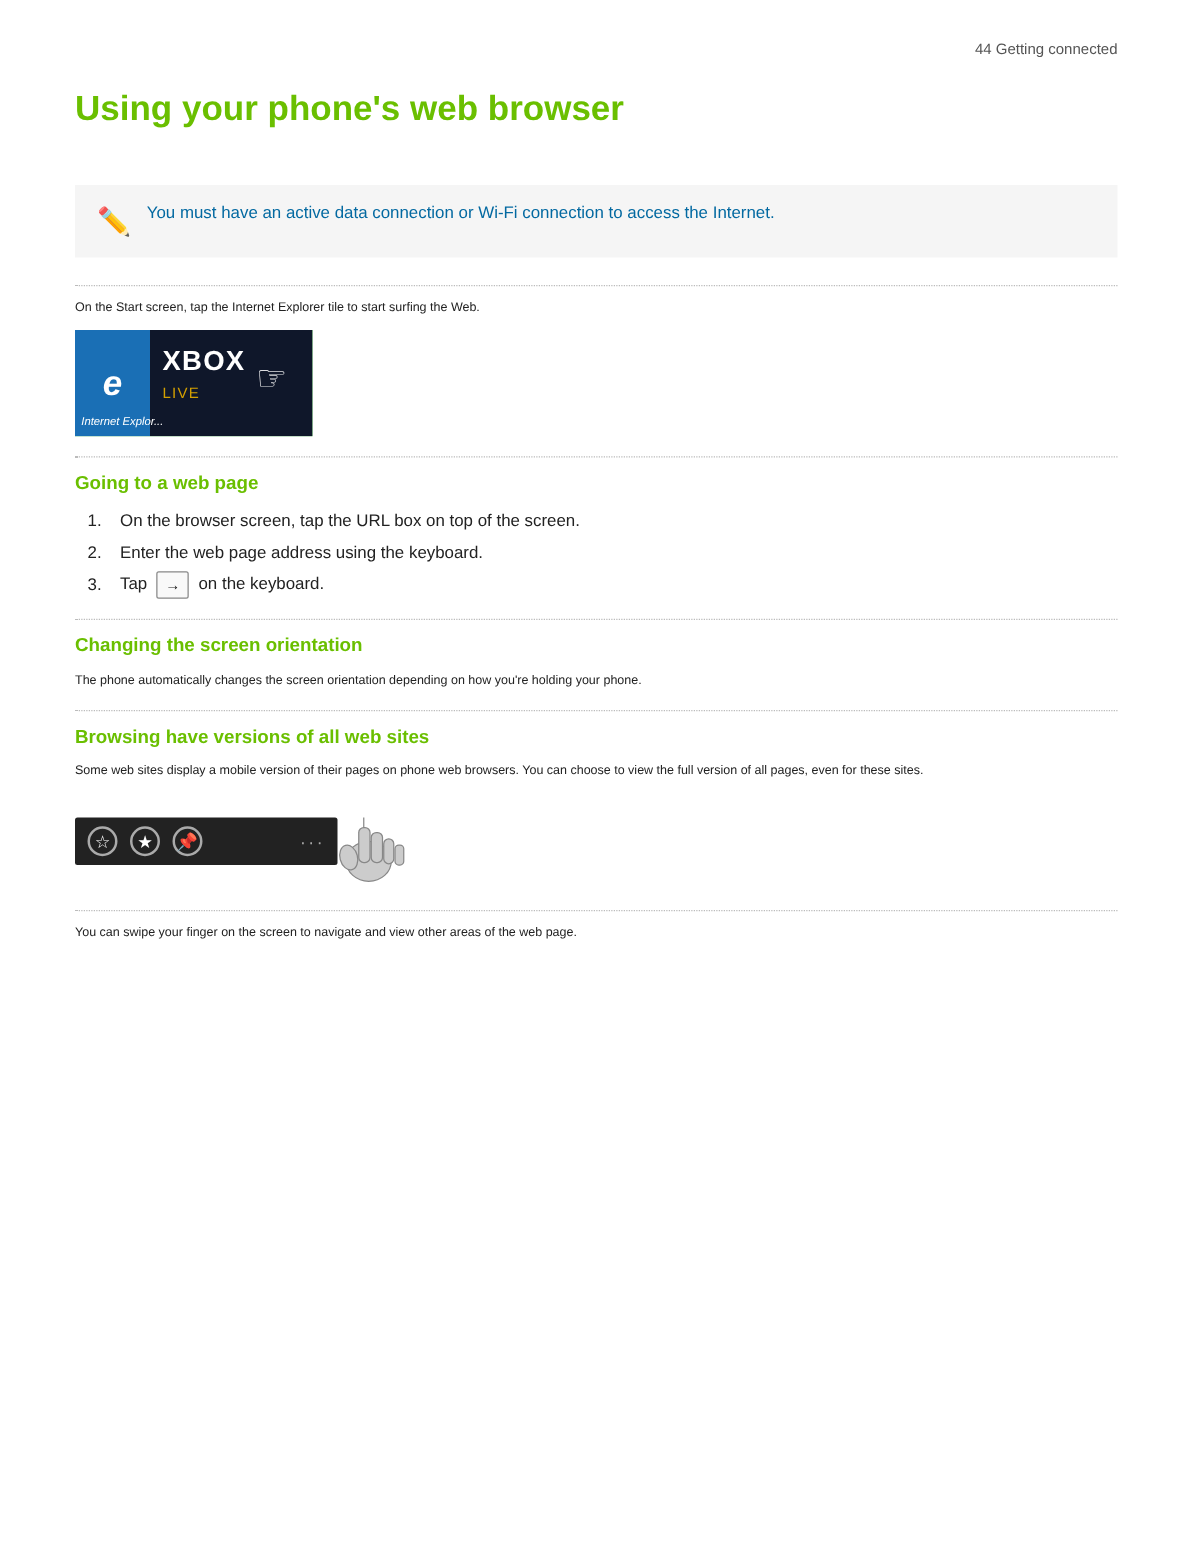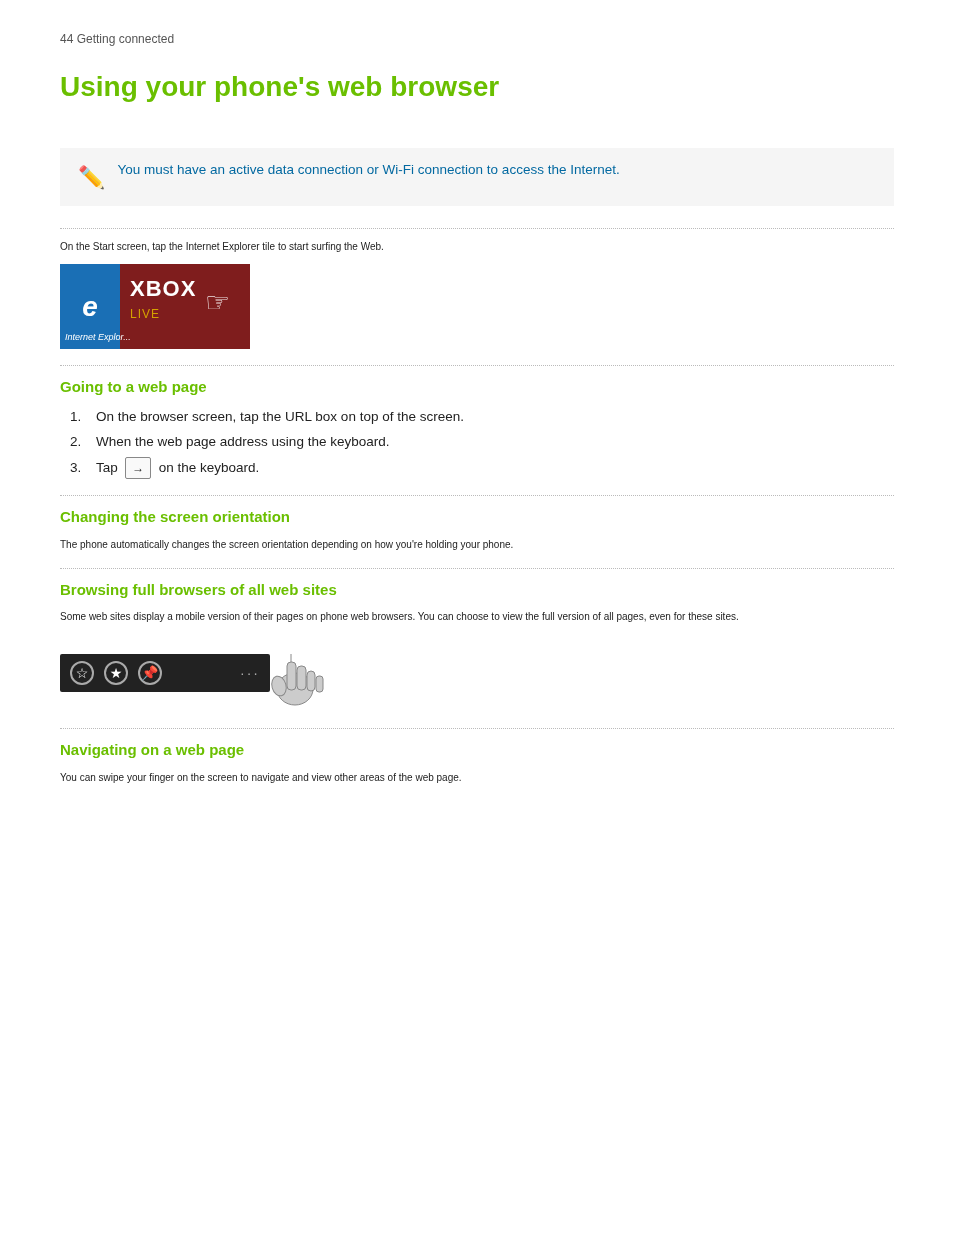--- a/index.html
+++ b/index.html
@@ -10,20 +10,21 @@
       width: 954px;
       min-height: 1235px;
       padding: 30px 60px 60px 60px;
       font-size: 14px;
       line-height: 1.5;
     }
     .page-number-line {
       font-size: 12px;
       color: #555;
       margin-bottom: 18px;
+      text-align: right;
     }
     .page-title {
       font-size: 28px;
       color: #6abf00;
       font-weight: bold;
       margin-bottom: 40px;
     }
     .note-box {
       background: #f5f5f5;
       border: none;
@@ -112,21 +113,21 @@
       justify-content: center;
       flex-shrink: 0;
     }
     .ie-logo {
       font-size: 28px;
       color: #fff;
       font-style: italic;
       font-weight: bold;
     }
     .browser-img-xbox {
-      background: #7f1d1d;
+      background: #0f172a;
       flex: 1;
       height: 85px;
       display: flex;
       flex-direction: column;
       align-items: flex-start;
       justify-content: flex-start;
       padding: 8px 10px;
     }
     .xbox-text {
       font-size: 22px;
@@ -227,40 +228,40 @@
 <hr class="section-divider">
 <div class="section">
   <div class="section-title">Going to a web page</div>
   <ol class="steps-list">
     <li>
       <span class="step-num">1.</span>
       <span>On the browser screen, tap the URL box on top of the screen.</span>
     </li>
     <li>
       <span class="step-num">2.</span>
-      <span>When the web page address using the keyboard.</span>
+      <span>Enter the web page address using the keyboard.</span>
     </li>
     <li>
       <span class="step-num">3.</span>
       <span>Tap &nbsp;<span class="key-box">→</span>&nbsp; on the keyboard.</span>
     </li>
   </ol>
 </div>
 
 <hr class="section-divider">
 <div class="section">
   <div class="section-title">Changing the screen orientation</div>
   <div class="section-body">
     <p>The phone automatically changes the screen orientation depending on how you're holding your phone.</p>
   </div>
 </div>
 
 <hr class="section-divider">
 <div class="section">
-  <div class="section-title">Browsing full browsers of all web sites</div>
+  <div class="section-title">Browsing have versions of all web sites</div>
   <div class="section-body">
     <p>Some web sites display a mobile version of their pages on phone web browsers. You can choose to view the full version of all pages, even for these sites.</p>
   </div>
 
   <div class="toolbar-img">
     <div class="toolbar-bar">
       <div class="toolbar-icon" style="border-color:#aaa;">☆</div>
       <div class="toolbar-icon" style="border-color:#aaa;">★</div>
       <div class="toolbar-icon" style="border-color:#aaa;">📌</div>
       <span class="toolbar-dots">···</span>
@@ -282,17 +283,16 @@
         <ellipse cx="14" cy="42" rx="7" ry="10" fill="#ccc" stroke="#888" stroke-width="1" transform="rotate(-15,14,42)"></ellipse>
 
         <line x1="26" y1="10" x2="26" y2="18" stroke="#888" stroke-width="1"></line>
       </g>
     </svg>
   </div>
 </div>
 
 <hr class="section-divider">
 <div class="section">
-  <div class="section-title">Navigating on a web page</div>
   <div class="section-body">
     <p>You can swipe your finger on the screen to navigate and view other areas of the web page.</p>
   </div>
 </div>
 
 </body></html>

